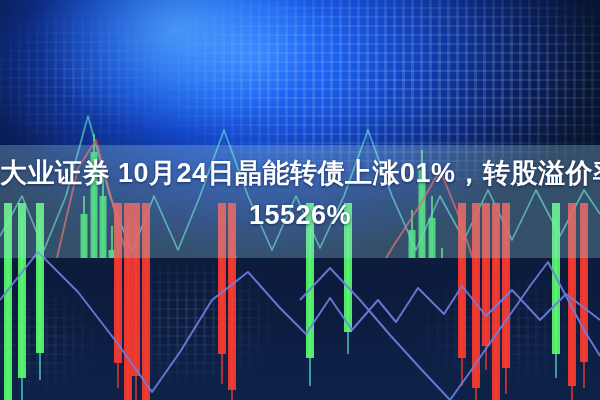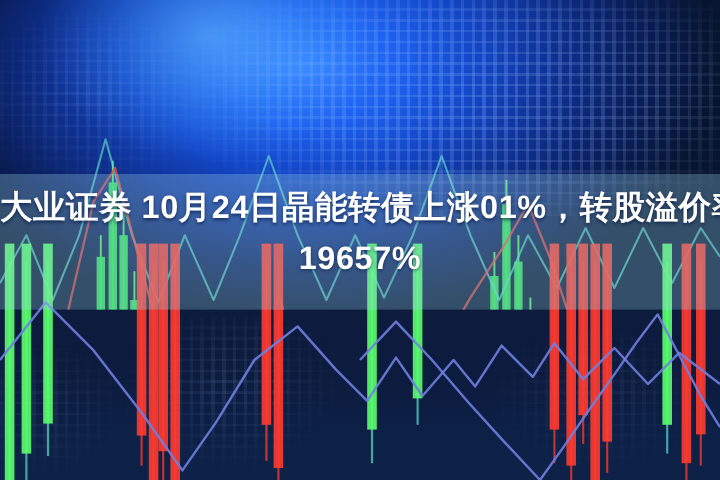--- a/index.html
+++ b/index.html
@@ -244,16 +244,16 @@
       <line x1="584" y1="218" x2="584" y2="388" stroke="#ff3b30" stroke-width="1.8" stroke-opacity="0.75"></line>
       <rect x="580" y="203" width="8" height="159" fill="#ff3b30" fill-opacity="0.9"></rect>
       <polyline points="0,300 38,252 78,292 118,344 152,392 180,352 212,300 248,272 280,308 306,334 330,298 352,330 378,300 396,322 418,288 444,314 462,286 486,316 512,290 540,320 566,294 600,320" fill="none" stroke="#6f7fe0" stroke-width="2" stroke-opacity="0.9" stroke-linejoin="round"></polyline>
       <polyline points="300,300 330,268 360,300 390,335 420,368 450,400 470,372 492,340 512,312 530,286 548,262 566,296 584,330 600,356" fill="none" stroke="#6f7fe0" stroke-width="2" stroke-opacity="0.9" stroke-linejoin="round"></polyline>
     </svg>
 
   <div id="text-band"></div>
 
   <div id="headline">
     <span>大业证券 10月24日晶能转债上涨01%，转股溢价率</span>
-    <span class="ln2">19657%</span>
+    <span class="ln2">15526%</span>
   </div>
 
 </div>
 
 </body></html>

